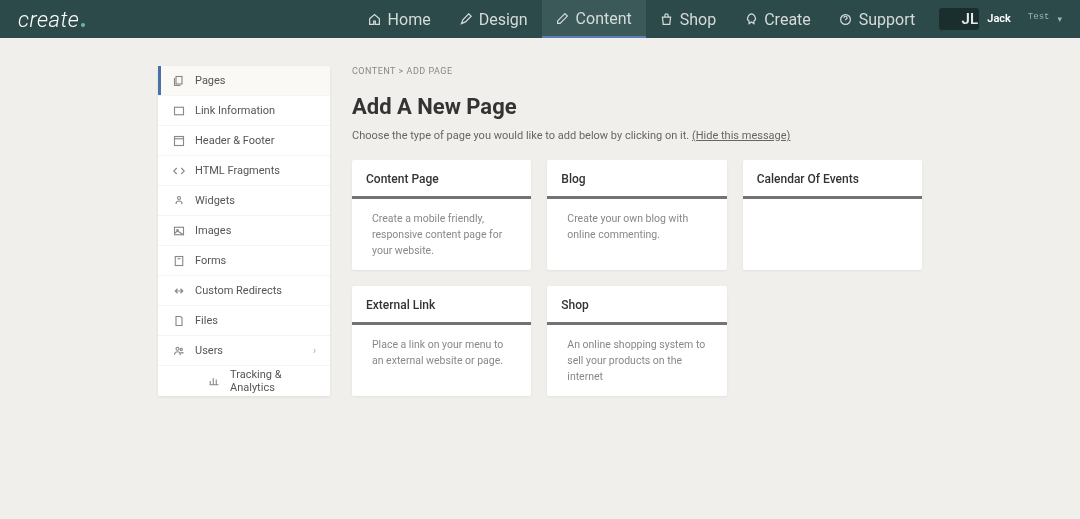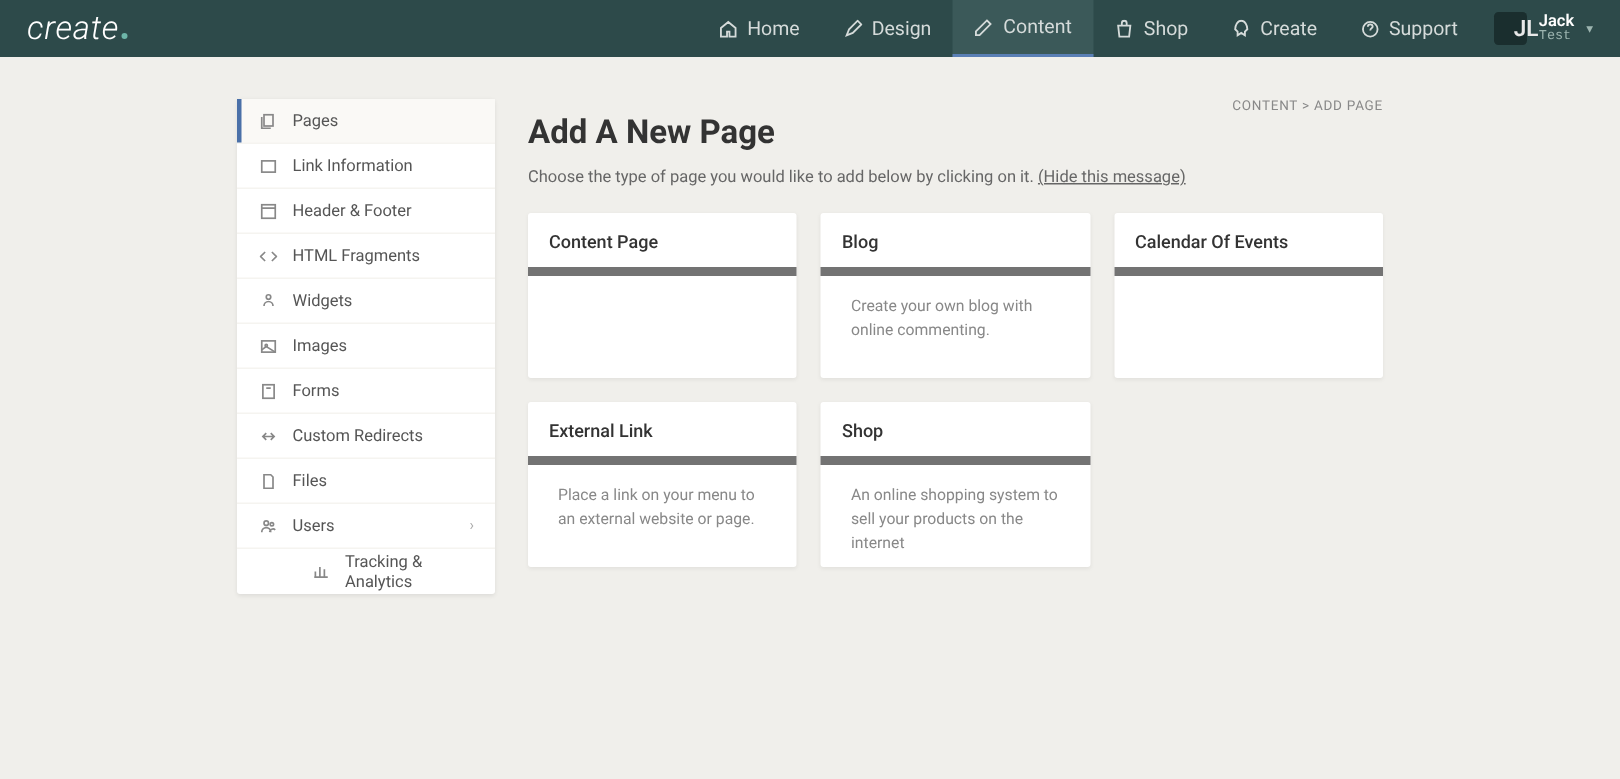--- a/index.html
+++ b/index.html
@@ -43,21 +43,21 @@
     }
     .nav-items {
       display: flex;
       align-items: stretch;
       height: 38px;
     }
     .nav-item {
       display: flex;
       align-items: center;
       padding: 0 14px;
-      font-size: 13px;
+      font-size: 16px;
       color: #d5dbda;
       cursor: pointer;
       gap: 6px;
     }
     .nav-item.active {
       background: #3b5959;
       border-bottom: 2px solid #5a7fb5;
     }
     .nav-icon {
       width: 14px;
@@ -72,36 +72,37 @@
       stroke-width: 1.5;
     }
     .user-block {
       display: flex;
       align-items: center;
       margin-left: 10px;
       gap: 8px;
       cursor: pointer;
     }
     .avatar {
-      width: 22px;
+      width: 40px;
       height: 22px;
       background: #1a2e2e;
       border-radius: 3px;
       display: flex;
       align-items: center;
       justify-content: center;
       font-size: 15px;
       font-weight: 600;
       color: #e8e8e8;
       padding-left: 21px;
     }
     .user-meta {
       display: flex;
-      flex-direction: column;
+      flex-direction: row;
       line-height: 1.1;
+      gap: 17px;
     }
     .user-name {
       font-size: 11px;
       font-weight: 600;
       color: #fff;
     }
     .user-sub {
       font-size: 9px;
       color: #9db5b0;
       font-family: Liberation Mono, monospace;
@@ -165,22 +166,21 @@
       color: #aaa;
       font-size: 10px;
     }
     .main {
       flex: 1;
     }
     .breadcrumb {
       font-size: 9px;
       color: #888;
       letter-spacing: 0.5px;
-      margin-bottom: 0;
-      text-align: right;
+      margin-bottom: 18px;
     }
     .breadcrumb a {
       color: #888;
       text-decoration: none;
     }
     .page-title {
       font-size: 22px;
       font-weight: 700;
       color: #333;
       margin-bottom: 10px;
@@ -203,21 +203,21 @@
       border-radius: 2px;
       box-shadow: 0 1px 3px rgba(0,0,0,0.06);
       height: 110px;
       cursor: pointer;
     }
     .card-head {
       padding: 12px 14px 10px 14px;
       font-size: 12px;
       font-weight: 500;
       color: #333;
-      border-bottom: 6px solid #737373;
+      border-bottom: 3px solid #737373;
     }
     .card-body {
       padding: 12px 20px;
       font-size: 10.5px;
       color: #888;
       line-height: 1.5;
     }
     .card-link {
       color: #5a7fb5;
     }
@@ -399,20 +399,21 @@
       <span>ADD PAGE</span>
     </div>
     <h1 class="page-title">Add A New Page</h1>
     <p class="page-intro">
       <span>Choose the type of page you would like to add below by clicking on it. </span><a href="#" class="hide-link">(Hide this message)</a>
     </p>
 
     <div class="cards">
       <div class="card">
         <div class="card-head">Content Page</div>
+        <div class="card-body">Create a mobile friendly, responsive content page for your website.</div>
       </div>
       <div class="card">
         <div class="card-head">Blog</div>
         <div class="card-body">Create your own blog with online commenting.</div>
       </div>
       <div class="card">
         <div class="card-head">Calendar Of Events</div>
       </div>
       <div class="card">
         <div class="card-head">External Link</div>

